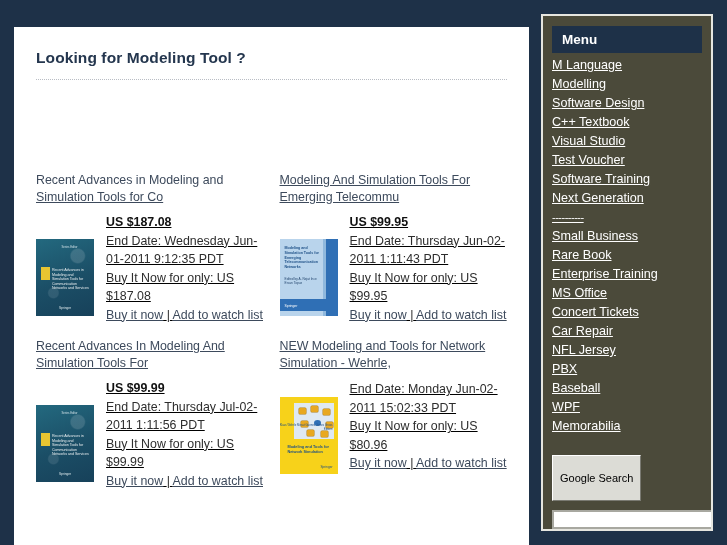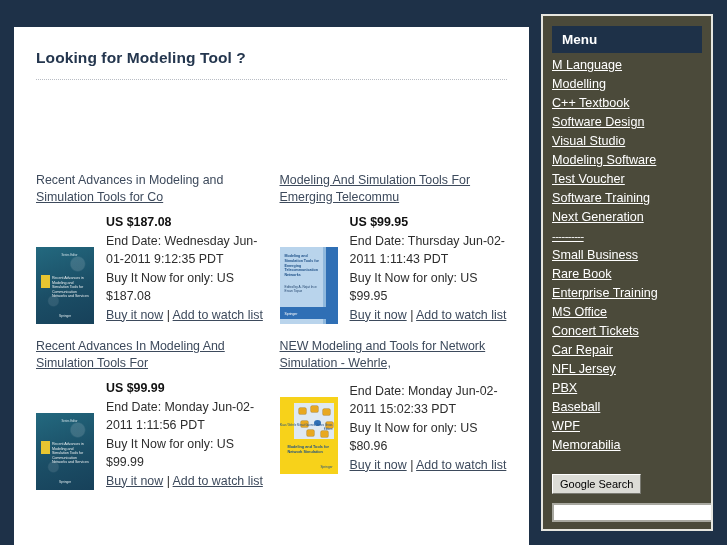--- a/index.html
+++ b/index.html
@@ -68,21 +68,22 @@
     margin-bottom: 7px;
   }
   .listing.first-title > .listing-title {
     text-decoration: none;
   }
   .listing.first-title > .listing-title .u2 {
     text-decoration: underline;
   }
   .listing-body {
     display: flex;
-    align-items: flex-end;
+    align-items: center;
+    text-decoration: underline;
   }
   .thumb-wrap {
     flex: 0 0 auto;
     width: 62px;
     padding-top: 18px;
     padding-right: 8px;
   }
   .thumb {
     width: 58px;
     height: 77px;
@@ -290,21 +291,21 @@
     padding: 20px 0 0 9px;
   }
   .gsearch-btn {
     font-family: "Liberation Sans", sans-serif;
     font-size: 11px;
     color: #000000;
     background: #dcdcd6;
     border: 1px solid #7a7a72;
     border-top-color: #ffffff;
     border-left-color: #ffffff;
-    padding: 3px 7px;
+    padding: 16px 7px;
     cursor: pointer;
   }
   .gsearch-input {
     display: block;
     margin-top: 9px;
     width: 184px;
     height: 19px;
     background: #ffffff;
     border: 2px solid #a8a8a0;
     box-sizing: border-box;
@@ -377,21 +378,21 @@
           <div class="thumb-wrap">
             <div class="thumb cov-teal">
               <div class="hdr">Series Editor</div>
               <div class="ysq"></div>
               <div class="ttl">Recent Advances in Modeling and Simulation Tools for Communication Networks and Services</div>
               <div class="brand">Springer</div>
             </div>
           </div>
           <div class="details">
             <span class="price detail-line">US $99.99</span>
-            <span class="detail-line">End Date: Monday Jun-02-2011 1:11:56 PDT</span>
+            <span class="detail-line">End Date: Thursday Jul-02-2011 1:11:56 PDT</span>
             <span class="detail-line">Buy It Now for only: US $99.99</span>
             <span class="detail-line actions"><a>Buy it now</a> <span class="sep">|</span> <a>Add to watch list</a></span>
           </div>
         </div>
       </div>
 
       <div class="listing">
         <a class="listing-title"><span>NEW Modeling and Tools for Network</span>
           <span>Simulation - Wehrle,</span></a>
         <div class="listing-body">
@@ -422,24 +423,23 @@
       </div>
 
     </div>
   </div>
 
   <div class="sidebar">
     <div class="menu-header">Menu</div>
     <ul class="menu-list">
       <li><a>M Language</a></li>
       <li><a>Modelling</a></li>
+      <li><a>Software Design</a></li>
       <li><a>C++ Textbook</a></li>
-      <li><a>Software Design</a></li>
       <li><a>Visual Studio</a></li>
-      <li><a>Modeling Software</a></li>
       <li><a>Test Voucher</a></li>
       <li><a>Software Training</a></li>
       <li><a>Next Generation</a></li>
       <li class="menu-sep"><a>----------</a></li>
       <li><a>Small Business</a></li>
       <li><a>Rare Book</a></li>
       <li><a>Enterprise Training</a></li>
       <li><a>MS Office</a></li>
       <li><a>Concert Tickets</a></li>
       <li><a>Car Repair</a></li>

